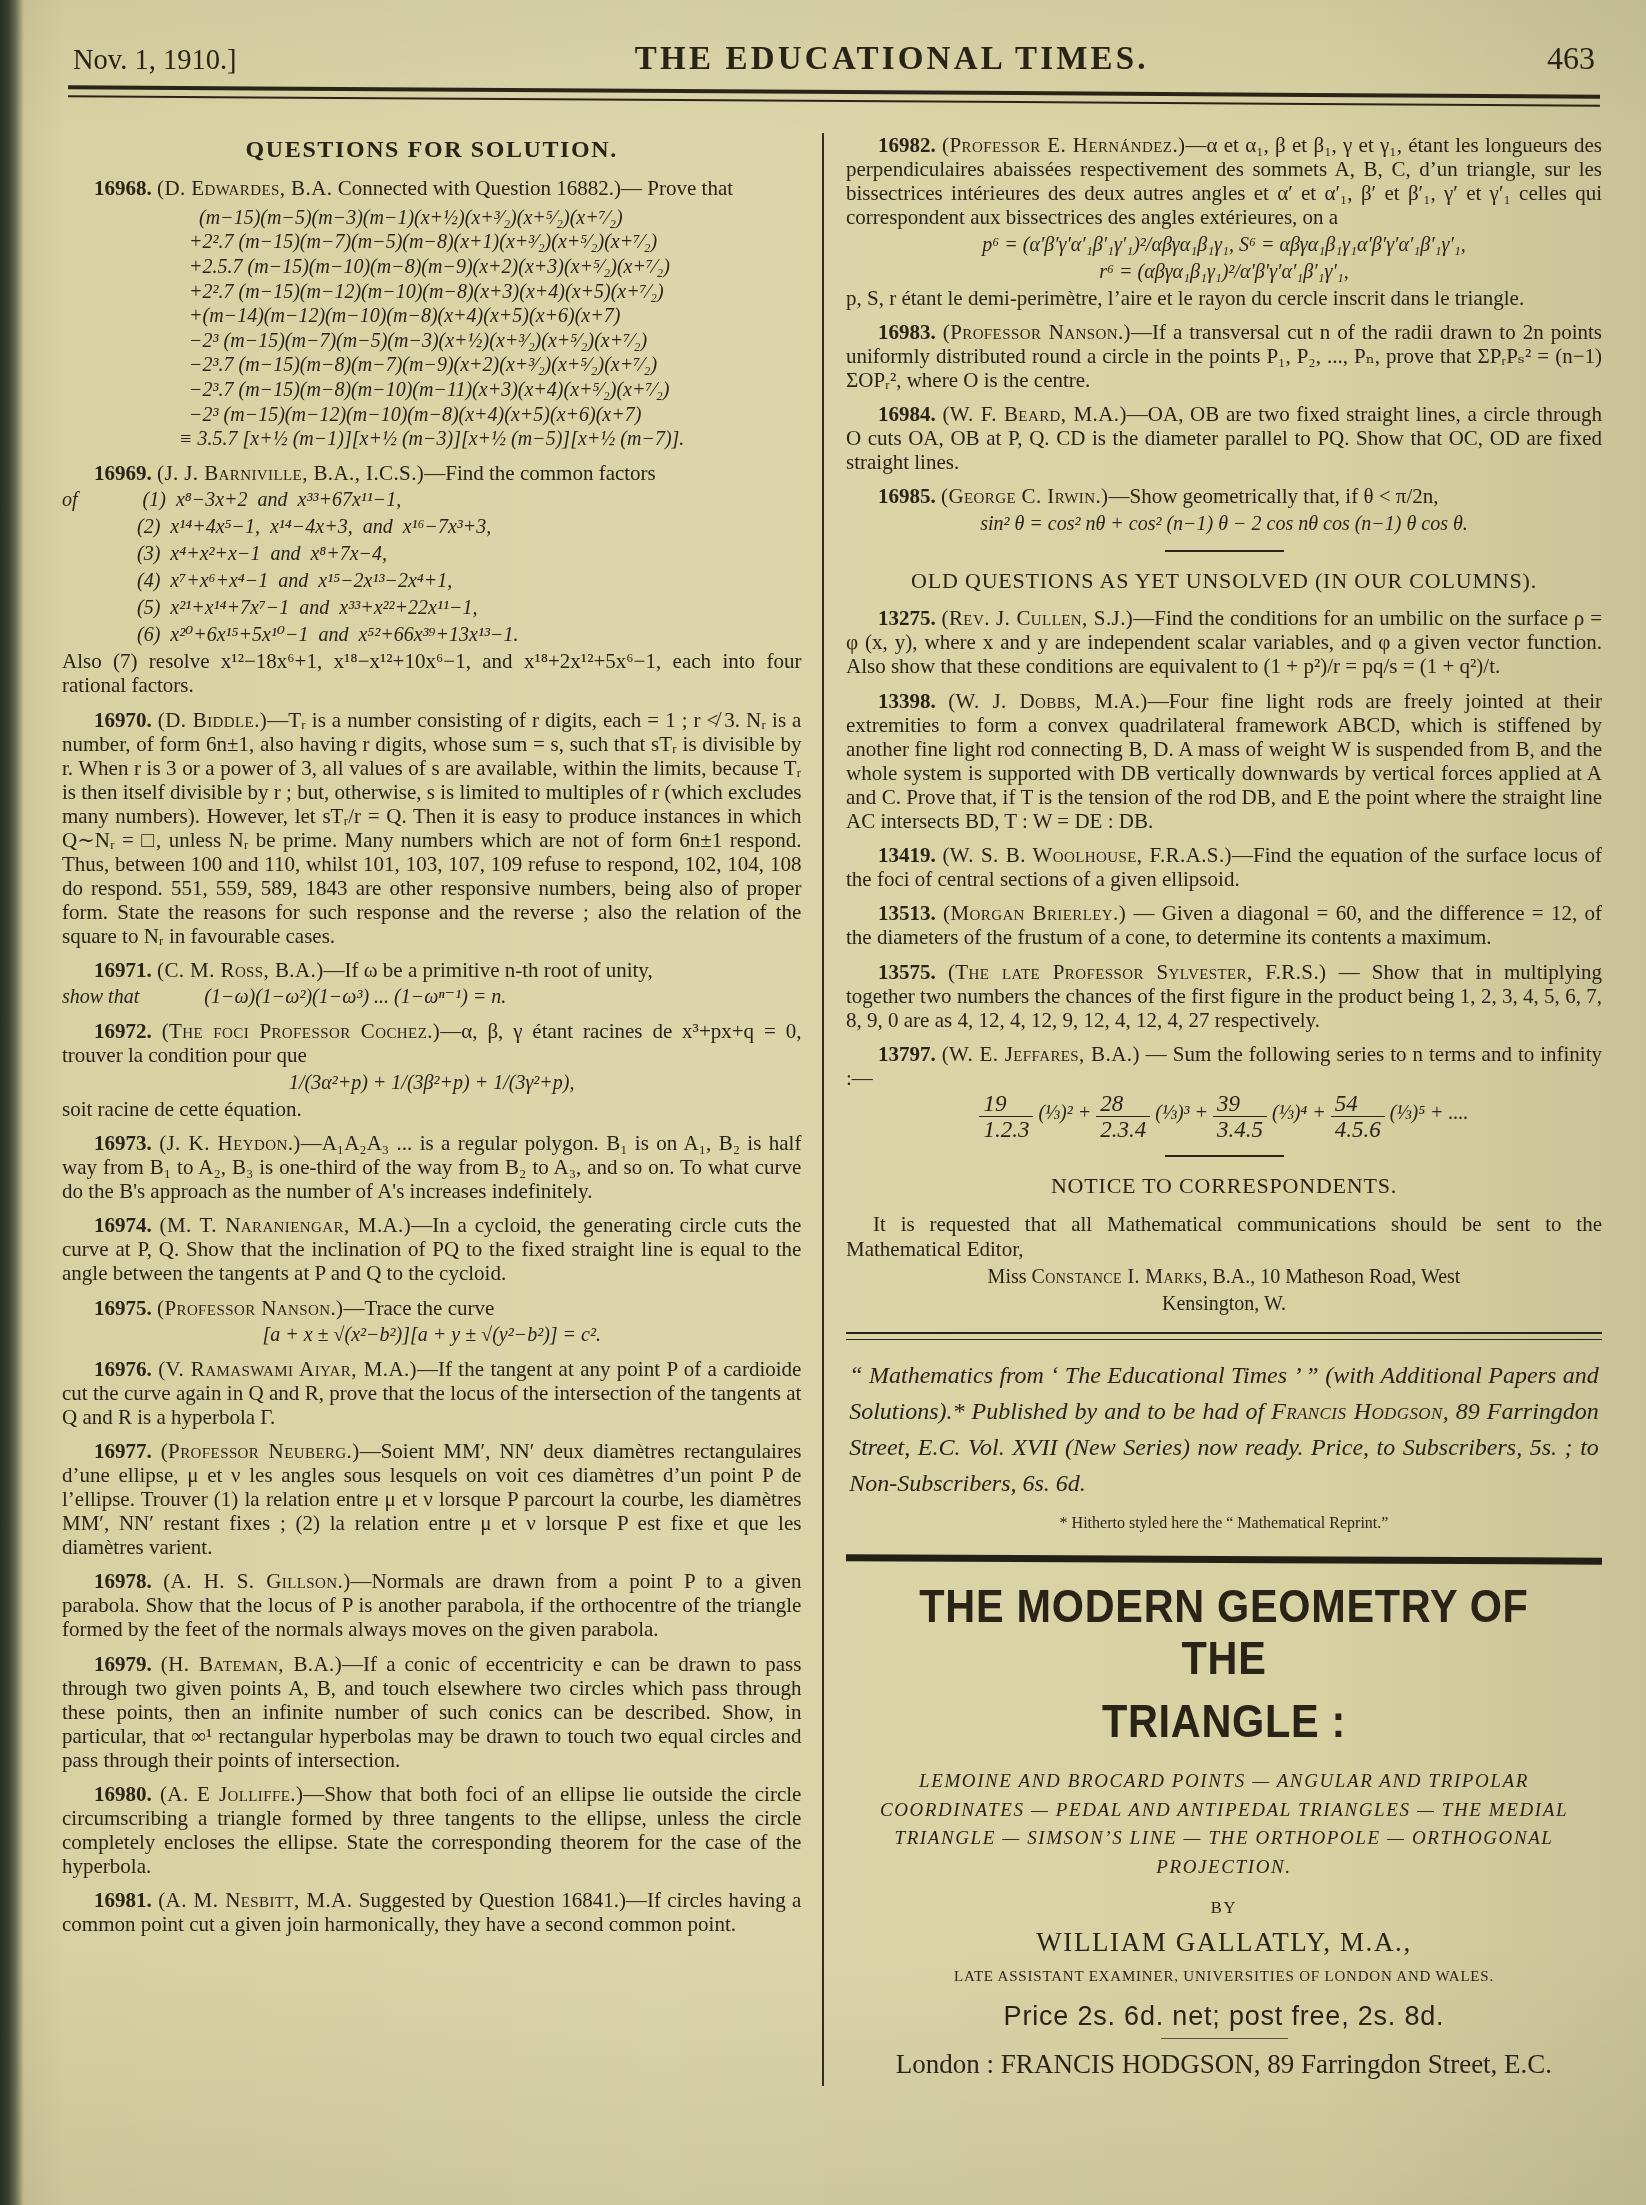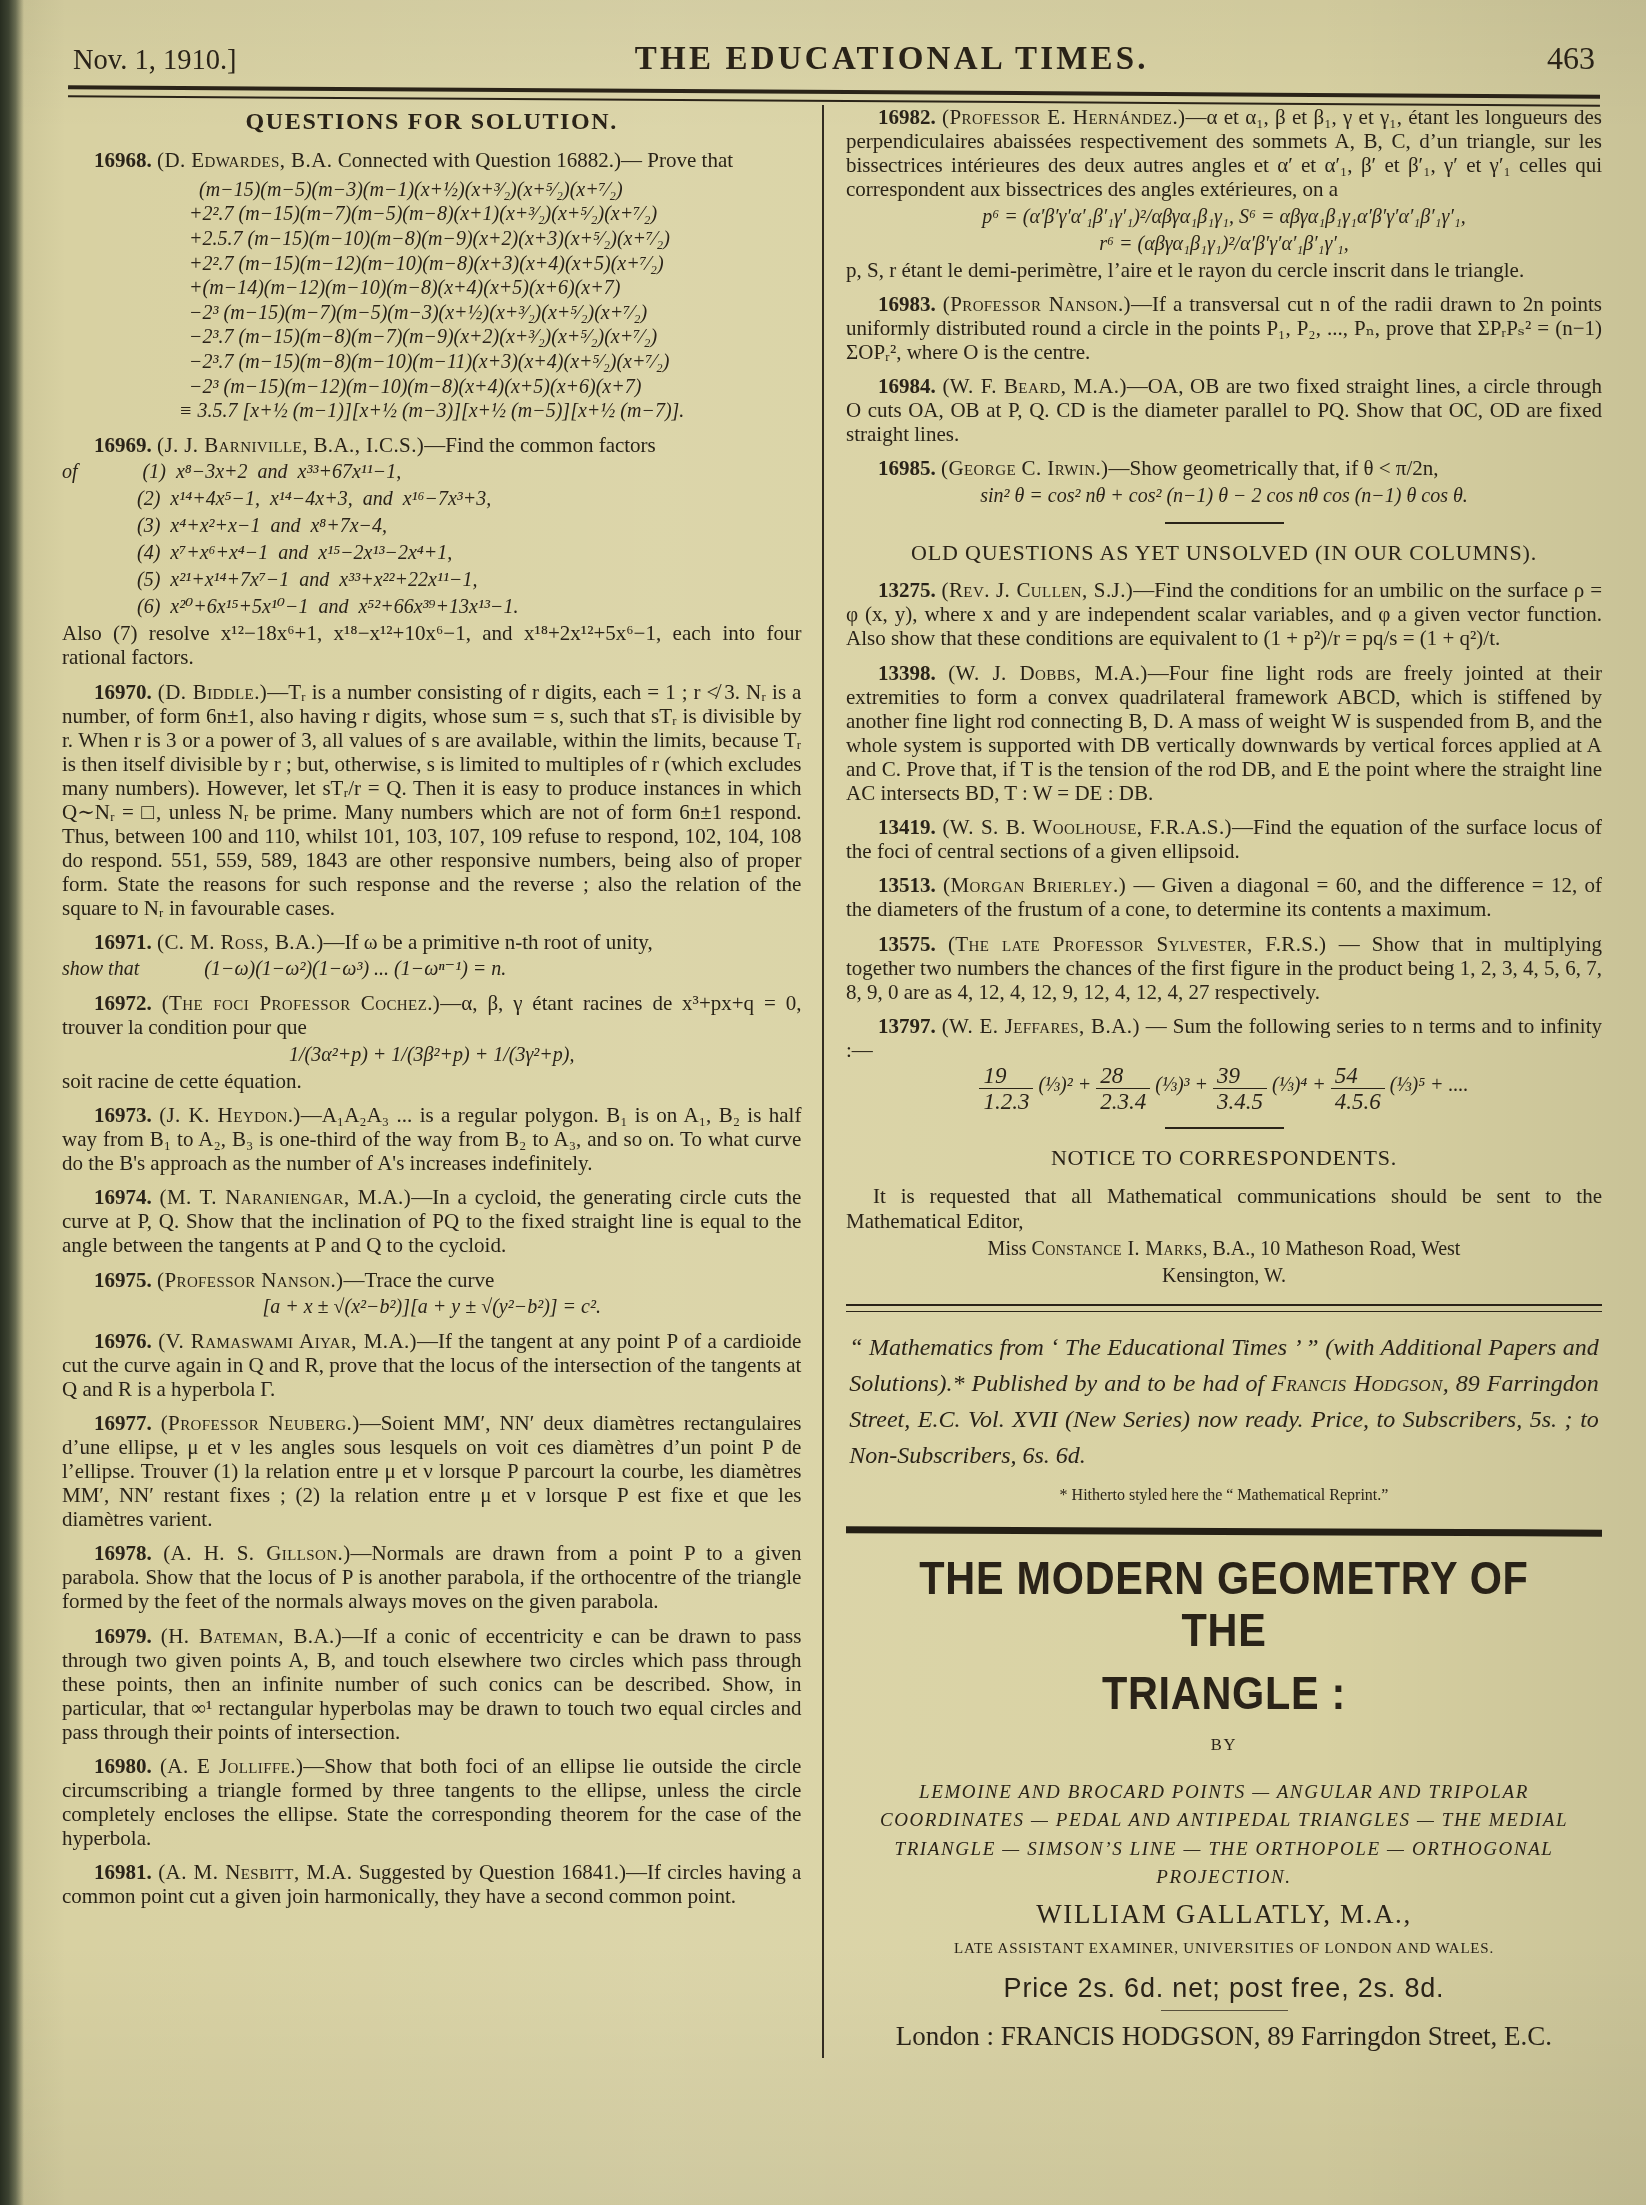--- a/index.html
+++ b/index.html
@@ -14,21 +14,21 @@
     color:var(--ink);
     font-family:"Liberation Serif","DejaVu Serif",serif;
   }
   .binding{position:absolute;left:0;top:0;bottom:0;width:24px;
     background:linear-gradient(90deg,#272d20 0%,#3c4231 35%,#6a6d52 65%,rgba(106,109,82,0) 100%);}
   .masthead{display:flex;align-items:baseline;padding:40px 51px 0 73px;}
   .mh-date{font-size:28.5px;white-space:nowrap;}
   .mh-title{flex:1;text-align:center;font-size:33px;font-weight:bold;letter-spacing:3.2px;margin:0;white-space:nowrap;}
   .mh-page{font-size:32px;white-space:nowrap;}
   .rule-double-head{margin:12.7px 46px 0 68px;height:5.5px;border-top:4px solid var(--ink);border-bottom:2.4px solid var(--ink);transform:rotate(0.35deg);}
-  .columns{display:flex;padding:4px 44px 0 62px;align-items:stretch;}
+  .columns{display:flex;padding:32px 44px 0 62px;align-items:stretch;}
   .col{box-sizing:border-box;}
   .col-left{width:762px;padding-right:20.6px;border-right:2.4px solid #332c22;}
   .col-right{flex:1;padding-left:22px;}
   .heading{text-align:center;}
   .h-main{font-weight:bold;font-size:24px;letter-spacing:1.6px;margin:3.2px 0 12.7px;}
   .h-sub{font-size:22px;letter-spacing:0.8px;margin:16px 0 12.7px;}
   .block{margin:0 0 10.3px;}
   p.qpara,p.para{font-size:21px;line-height:24px;text-align:justify;margin:0;}
   p.qpara{text-indent:32px;}
   p.tail{text-indent:0;margin-top:1.6px;}
@@ -191,24 +191,24 @@
           <p class="para footnote"><span>* Hitherto styled here the “ Mathematical Reprint.”</span></p>
         </div>
         <div class="rule-thick"></div>
         <div class="block">
           <p class="para ad-title">THE MODERN GEOMETRY OF THE</p>
         </div>
         <div class="block">
           <p class="para ad-title">TRIANGLE :</p>
         </div>
         <div class="block">
+          <p class="para ad-sub">LEMOINE AND BROCARD POINTS — ANGULAR AND TRIPOLAR COORDINATES — PEDAL AND ANTIPEDAL TRIANGLES — THE MEDIAL TRIANGLE — SIMSON’S LINE — THE ORTHOPOLE — ORTHOGONAL PROJECTION.</p>
+        </div>
+        <div class="block">
           <p class="para ad-by">BY</p>
-        </div>
-        <div class="block">
-          <p class="para ad-sub">LEMOINE AND BROCARD POINTS — ANGULAR AND TRIPOLAR COORDINATES — PEDAL AND ANTIPEDAL TRIANGLES — THE MEDIAL TRIANGLE — SIMSON’S LINE — THE ORTHOPOLE — ORTHOGONAL PROJECTION.</p>
         </div>
         <div class="block">
           <p class="para ad-author">WILLIAM GALLATLY, M.A.,</p>
         </div>
         <div class="block">
           <p class="para ad-role">LATE ASSISTANT EXAMINER, UNIVERSITIES OF LONDON AND WALES.</p>
         </div>
         <div class="block">
           <p class="para ad-price">Price 2s. 6d. net;  post free, 2s. 8d.</p>
         </div>

